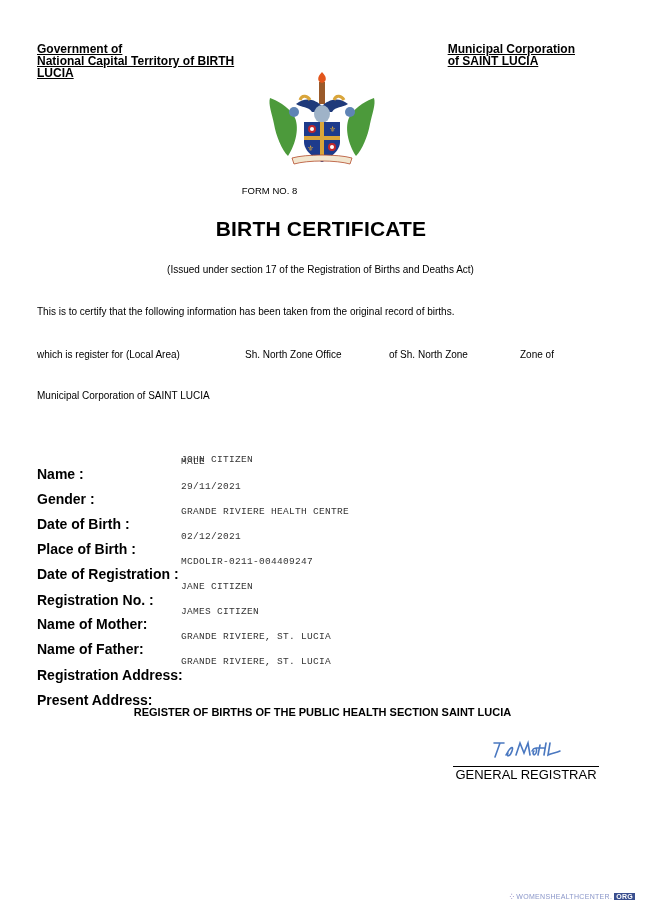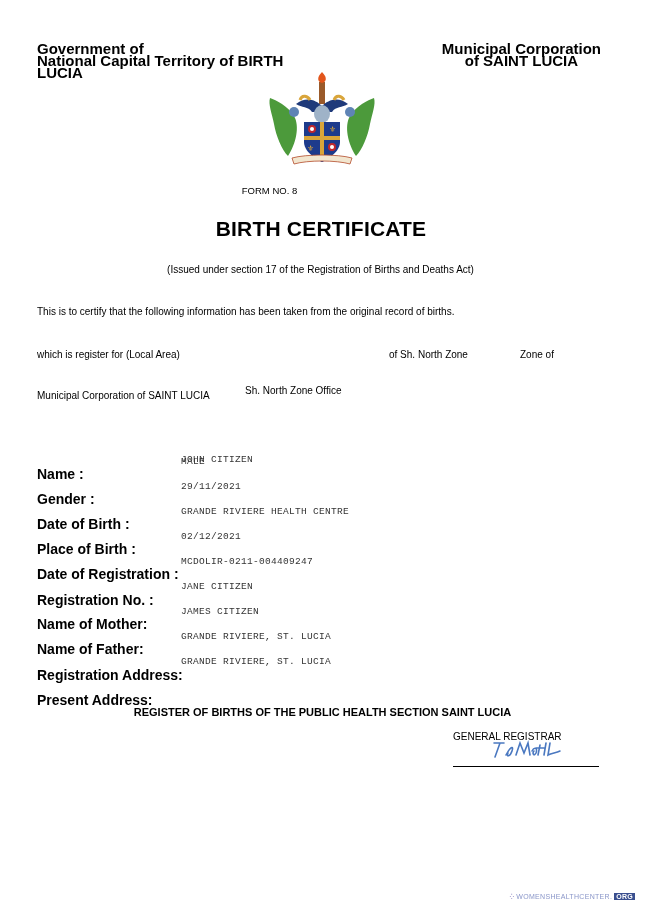--- a/index.html
+++ b/index.html
@@ -1,38 +1,38 @@
 <!DOCTYPE html>
 <html><head>
 <meta charset="utf-8">
 <style>
   html, body { margin:0; padding:0; background:#ffffff; }
   body { width:645px; height:912px; position:relative; overflow:hidden;
          font-family:"Liberation Sans", sans-serif; color:#000; }
   .abs { position:absolute; }
-  .hdr { font-weight:bold; font-size:15px; line-height:12px; }
+  .hdr { font-weight:bold; font-size:12px; line-height:12px;text-decoration:underline; }
   .hdr-left { left:37px; top:43px; }
-  .hdr-right { right:44px; top:43px; text-align:center; }
+  .hdr-right { right:70px; top:43px; text-align:left; }
   .crest { left:266px; top:70px; width:112px; height:98px; }
   .form-no { left:0; width:539px; top:185px; text-align:center; font-size:9.5px; }
   .title { left:0; width:642px; top:217px; text-align:center; font-size:21px; font-weight:bold; letter-spacing:0.2px; }
   .subtitle { left:0; width:641px; top:264px; text-align:center; font-size:10px; }
   .para { font-size:10px; }
   .certify { left:37px; top:306px; }
   .local-label { left:37px; top:349px; }
-  .local-office { left:245px; top:349px;margin-top:36px; }
+  .local-office { left:245px; top:349px; }
   .local-zone { left:389px; top:349px; }
   .local-zoneof { left:520px; top:349px; }
   .muni { left:37px; top:390px; }
   .field-label { left:37px; font-size:14px; font-weight:bold;margin-top:36px; }
   .field-value { left:181px; font-size:9.5px; font-family:"Liberation Mono", monospace; color:#333; letter-spacing:0.3px; }
   .register { left:0; width:645px; top:706px; text-align:center; font-size:11px; font-weight:bold; }
   .sig { left:488px; top:737px; width:80px; height:24px; }
   .sig-line { left:453px; top:766px; width:146px; border-top:1px solid #000; }
-  .sig-label { left:453px; width:146px; top:731px; font-size:10px; }
+  .sig-label { left:453px; width:146px; top:767px; text-align:center; font-size:13px; }
   .wm { right:10px; top:892px; font-size:7px; color:#8a96c9; letter-spacing:0.3px; display:flex; align-items:center; gap:2px; }
   .wm .org { background:#3a4f8f; color:#fff; padding:0 2px; font-weight:bold; }
 </style>
 </head>
 <body>
 
 <div class="abs hdr hdr-left">
   <div>Government of</div>
   <div>National Capital Territory of BIRTH</div>
   <div>LUCIA</div>

